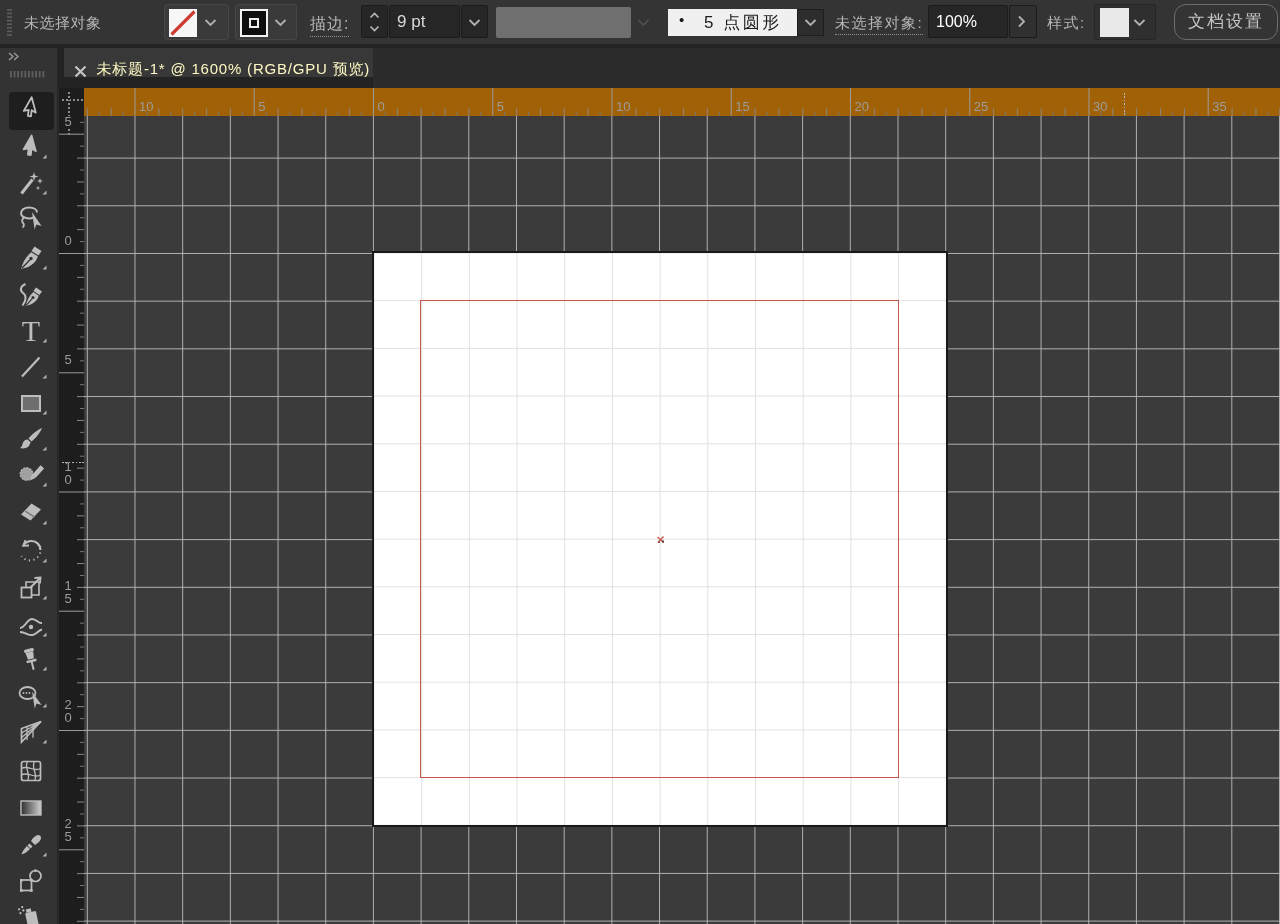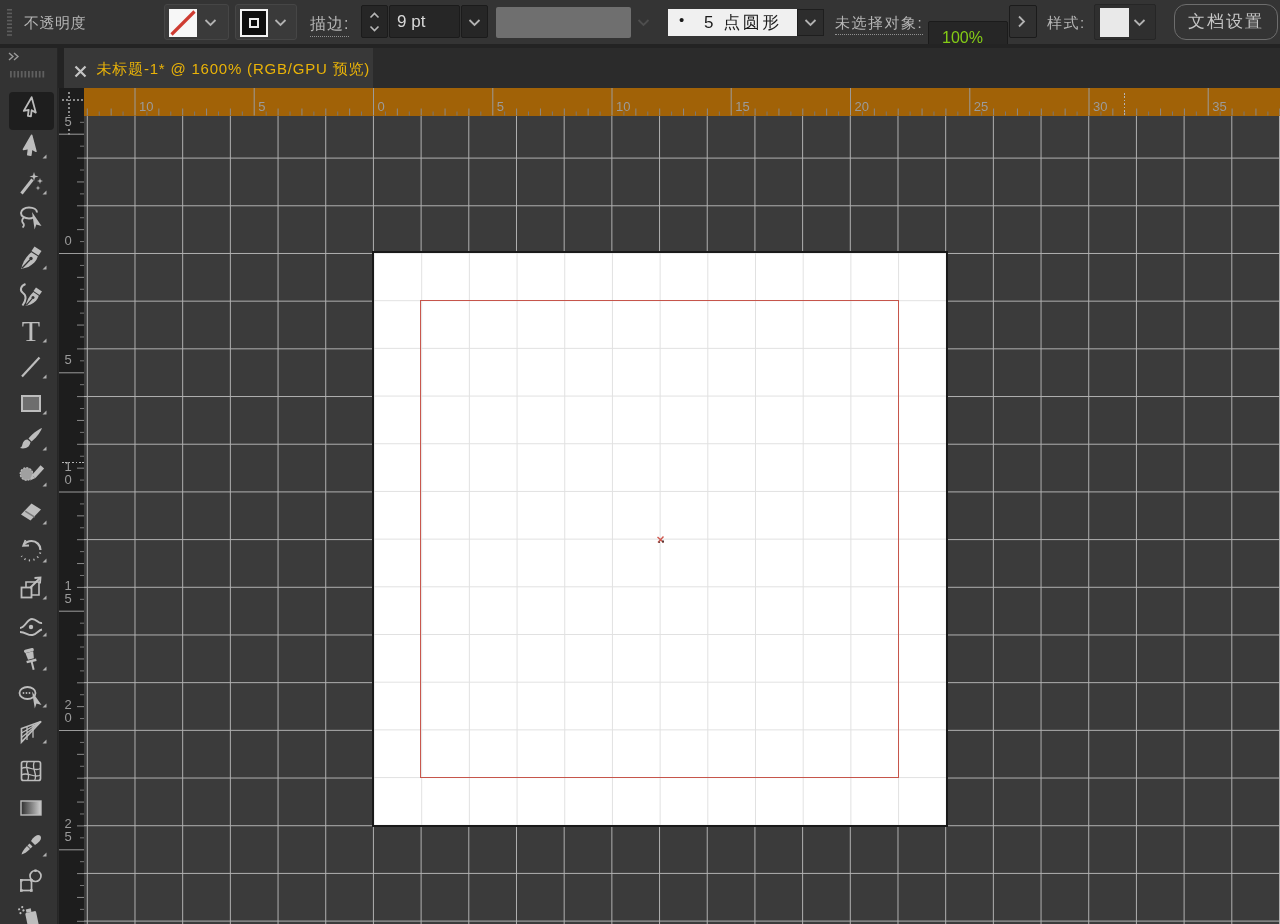--- a/index.html
+++ b/index.html
@@ -11,21 +11,21 @@
   
   #topbar { position:absolute; left:0; top:0; width:1280px; height:44px; background:#343434; }
   #topbar .lbl { position:absolute; top:14px; font-size:15px; color:#b5b5b5; letter-spacing:0.5px; white-space:nowrap; }
   .dotted { border-bottom:1px dotted #909090; padding-bottom:1px; }
   .chev { position:absolute; }
   .darkfield { position:absolute; background:#262626; border:1px solid #1b1b1b; border-radius:2px; }
 
   
   #tabbar { position:absolute; left:58px; top:44px; width:1222px; height:44px; background:#232323; }
   #tabrest { position:absolute; left:315px; top:4px; width:907px; height:40px; background:#2b2b2b; }
-  #tab { position:absolute; left:5.5px; top:4px; width:309.5px; height:40px; background:#383838; color:#eab308; }
+  #tab { position:absolute; left:5.5px; top:4px; width:309.5px; height:29px; background:#383838; color:#fef9c3; }
   #tab .title { position:absolute; left:33px; top:12px; font-size:15px; letter-spacing:0.8px; white-space:nowrap; }
 
   
   #toolbar { position:absolute; left:0; top:44px; width:58px; height:880px; background:#333333; border-right:1px solid #262626; }
   #selbox { position:absolute; left:9px; top:47.5px; width:45px; height:38px; background:#1e1e1e; border-radius:4px; }
 
   
   #corner { position:absolute; left:59px; top:88px; width:25px; height:27.5px; background:#1d1d1d; }
   #hruler { position:absolute; left:59px; top:88px; width:1221px; height:27.5px; background:#a16207; }
   #vruler { position:absolute; left:59px; top:115.5px; width:25px; height:808.5px; background:#1d1d1d; }
@@ -57,21 +57,21 @@
           <rect x="0" y="0" width="5" height="1.6"></rect>
           <rect x="0" y="3.6" width="5" height="1.6"></rect>
           <rect x="0" y="7.2" width="5" height="1.6"></rect>
           <rect x="0" y="10.8" width="5" height="1.6"></rect>
           <rect x="0" y="14.4" width="5" height="1.6"></rect>
           <rect x="0" y="18" width="5" height="1.6"></rect>
           <rect x="0" y="21.6" width="5" height="1.6"></rect>
           <rect x="0" y="25.2" width="5" height="1.6"></rect>
         </g>
     </svg>
-    <div class="lbl" style="left:24px;">不透明度</div>
+    <div class="lbl" style="left:24px;">未选择对象</div>
 
     <div class="abs" style="left:164px;top:4px;width:65px;height:36px;background:#3a3a3a;border:1px solid #464646;border-radius:3px;"></div>
     <div class="abs" style="left:169px;top:9px;width:28px;height:28px;background:#f7f7f7;">
       <svg width="28" height="28" viewBox="0 0 28 28">
           <line x1="2.5" y1="25.5" x2="25.5" y2="2.5" stroke="#ce3b31" stroke-width="3.2"></line>
         </svg>
     </div>
     <svg class="chev" style="left:204px;top:19px;" width="13" height="8" viewBox="0 0 13 8">
         <path d="M1.5 1 L6.5 6 L11.5 1" stroke="#b2b2b2" stroke-width="1.8" fill="none"></path>
       </svg>
@@ -106,21 +106,21 @@
     <div class="abs" style="left:668px;top:9px;width:129px;height:27px;background:#f0f0f0;color:#1a1a1a;font-size:17px;line-height:27px;">
       <span style="position:absolute;left:11px;top:-3px;font-size:15px;">•</span>
       <span style="position:absolute;left:36px;letter-spacing:2.5px;white-space:nowrap;">5 点圆形</span>
     </div>
     <div class="abs" style="left:797px;top:9px;width:27px;height:27px;background:#2d2d2d;border:1px solid #1e1e1e;"></div>
     <svg class="chev" style="left:804px;top:19px;" width="13" height="8" viewBox="0 0 13 8">
         <path d="M1.5 1 L6.5 6 L11.5 1" stroke="#b2b2b2" stroke-width="1.8" fill="none"></path>
       </svg>
 
     <div class="lbl dotted" style="left:835px;letter-spacing:1.5px;">未选择对象:</div>
-    <div class="darkfield" style="left:928px;top:5px;width:80px;height:33px;color:#84cc16;font-size:16px;line-height:31px;padding-left:13px;margin-top:16px;">100%</div>
+    <div class="darkfield" style="left:928px;top:5px;width:80px;height:33px;color:#ffffff;font-size:16px;line-height:31px;padding-left:7px;">100%</div>
     <div class="darkfield" style="left:1009px;top:5px;width:28px;height:33px;background:#303030;"></div>
     <svg class="chev" style="left:1018px;top:15px;" width="8" height="13" viewBox="0 0 8 13">
         <path d="M1 1.5 L6 6.5 L1 11.5" stroke="#b2b2b2" stroke-width="1.8" fill="none"></path>
       </svg>
 
     <div class="lbl" style="left:1047px;letter-spacing:1.5px;">样式:</div>
     <div class="abs" style="left:1094px;top:4px;width:62px;height:36px;background:#2f2f2f;border:1px solid #262626;border-radius:2px;"></div>
     <div class="abs" style="left:1100px;top:8px;width:29px;height:29px;background:#e9e9e9;"></div>
     <svg class="chev" style="left:1133px;top:19px;" width="13" height="8" viewBox="0 0 13 8">
         <path d="M1.5 1 L6.5 6 L11.5 1" stroke="#b2b2b2" stroke-width="1.8" fill="none"></path>

